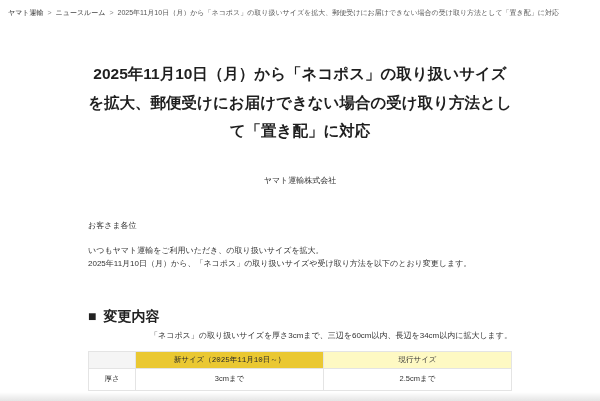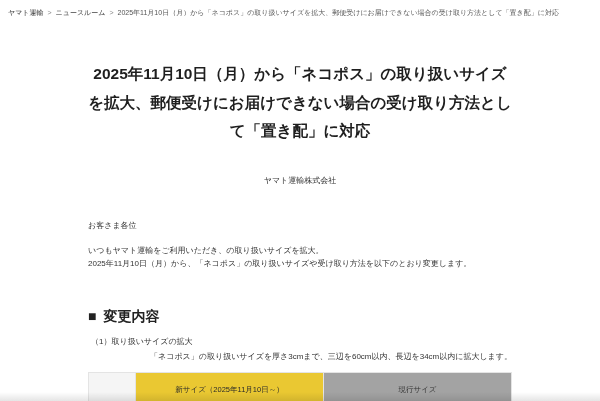--- a/index.html
+++ b/index.html
@@ -63,24 +63,24 @@
     color:#333333;
   }
   table.size-table th, table.size-table td {
     border:1px solid #e4e4e4;
     text-align:center;
     vertical-align:middle;
     font-weight:normal;
     background:#ffffff;
   }
   col.c1 { width:47px; }
-  thead th { height:36px; font-weight:bold; }
+  thead th { height:17px; font-weight:bold;font-family:Liberation Mono, monospace; }
   thead th.blank { background:#f5f5f5; }
   thead th.new-hd { background:#eac832; color:#2a2a2a; }
-  thead th.cur-hd { background:#a3a3a3; }
+  thead th.cur-hd { background:#fef9c3; }
   tbody tr.r1 th, tbody tr.r1 td { height:22px; }
   tbody td .cell-line { line-height:1.5; }
   
   .bottom-fade {
     position:absolute; left:0; right:0; bottom:0; height:9px;
     background:linear-gradient(to bottom, rgba(0,0,0,0), rgba(0,0,0,0.10));
     pointer-events:none;
   }
 </style>
 </head>
@@ -102,21 +102,20 @@
 
   <div class="greeting">
     <div>いつもヤマト運輸をご利用いただき、の取り扱いサイズを拡大。</div>
     <div>2025年11月10日（月）から、「ネコポス」の取り扱いサイズや受け取り方法を以下のとおり変更します。</div>
   </div>
 
   <div class="section-row">
     <span class="marker">■</span><span>変更内容</span>
   </div>
 
-  <p class="item-title">（1）取り扱いサイズの拡大</p>
   <p class="item-desc">「ネコポス」の取り扱いサイズを厚さ3cmまで、三辺を60cm以内、長辺を34cm以内に拡大します。</p>
 
   <table class="size-table">
     <colgroup>
         <col class="c1">
         <col class="c2">
         <col class="c3">
       </colgroup>
     <thead>
       <tr>

